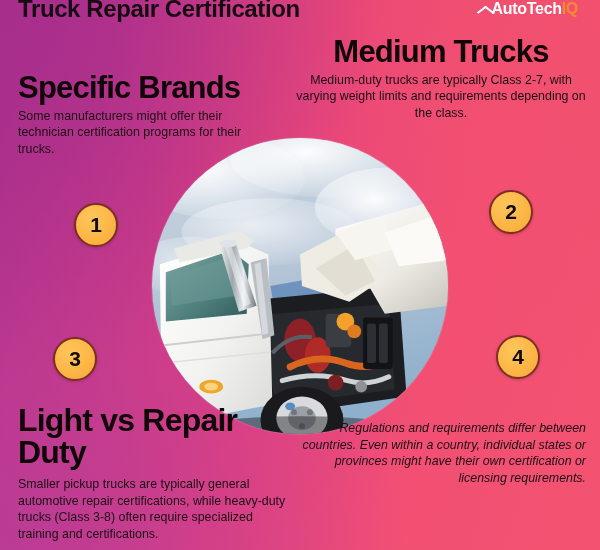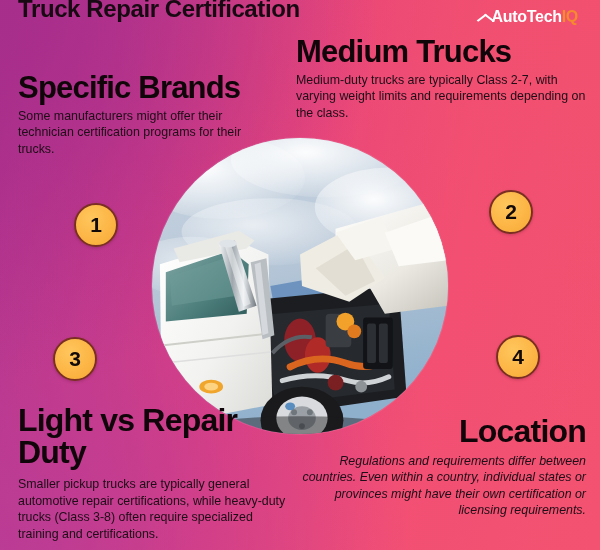--- a/index.html
+++ b/index.html
@@ -29,21 +29,21 @@
     position:absolute;
     left:18px; top:-5px;
     font-size:24px;
     font-weight:700;
     letter-spacing:-0.4px;
     color:#180a12;
     white-space:nowrap;
   }
   #brand-logo{
     position:absolute;
-    right:22px; top:8px;
+    right:22px; top:0px;
     font-size:16px;
     font-weight:700;
     letter-spacing:-0.3px;
     white-space:nowrap;
     display:flex; align-items:center;
   }
   .logo-chevron{
     display:inline-block;
     width:11px; height:11px;
     margin-right:1px;
@@ -84,21 +84,21 @@
     font-size:12.4px;
     line-height:1.33;
     color:#1d0d16;
     margin-top:4px;
     font-weight:400;
   }
 
   #block-brands{ left:18px;  top:72px;  width:262px; text-align:left;  }
   #block-brands h2{ font-size:31px; }
 
-  #block-medium{ right:14px; top:36px;  width:290px; text-align:left; }
+  #block-medium{ right:14px; top:36px;  width:290px; text-align:center; }
   #block-medium h2{ font-size:31px; }
 
   #block-duty{  left:18px;  top:404px; width:278px; text-align:left;  }
   #block-duty h2{ font-size:32px; line-height:1.0; }
   #block-duty p{ margin-top:8px; }
 
   #block-location{ right:14px; top:415px; width:292px; text-align:right; }
   #block-location h2{ font-size:32px; }
   #block-location p{ margin-top:5px;font-style:italic; }
 
@@ -241,21 +241,20 @@
     <h2>Medium Trucks</h2>
     <p>Medium-duty trucks are typically Class 2-7, with varying weight limits and requirements depending on the class.</p>
   </div>
 
   <div class="block" id="block-duty">
     <h2>Light vs Repair Duty</h2>
     <p>Smaller pickup trucks are typically general automotive repair certifications, while heavy-duty trucks (Class 3-8) often require specialized training and certifications.</p>
   </div>
 
   <div class="block" id="block-location">
-    <h2>Location</h2>
     <p>Regulations and requirements differ between countries. Even within a country, individual states or provinces might have their own certification or licensing requirements.</p>
   </div>
 
   <div class="badge" id="badge-1">1</div>
   <div class="badge" id="badge-2">2</div>
   <div class="badge" id="badge-3">3</div>
   <div class="badge" id="badge-4">4</div>
 
 </div>
 

